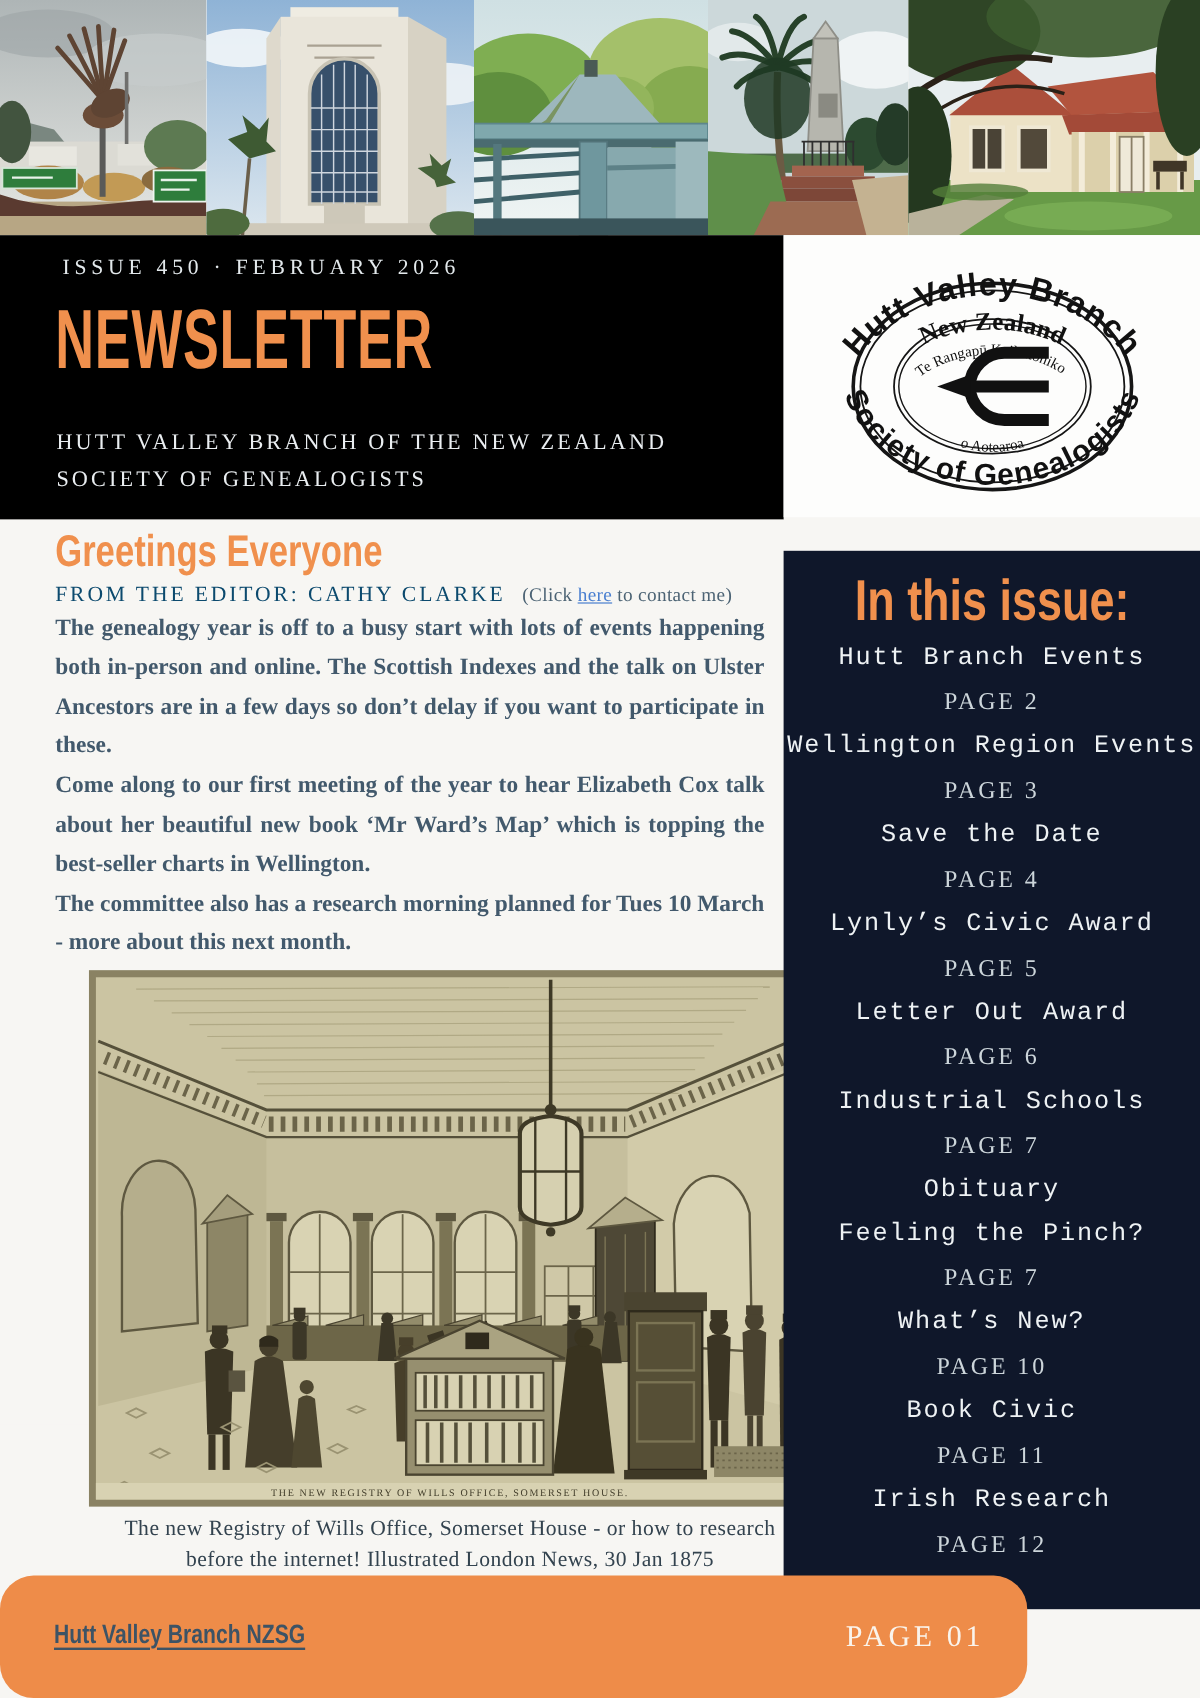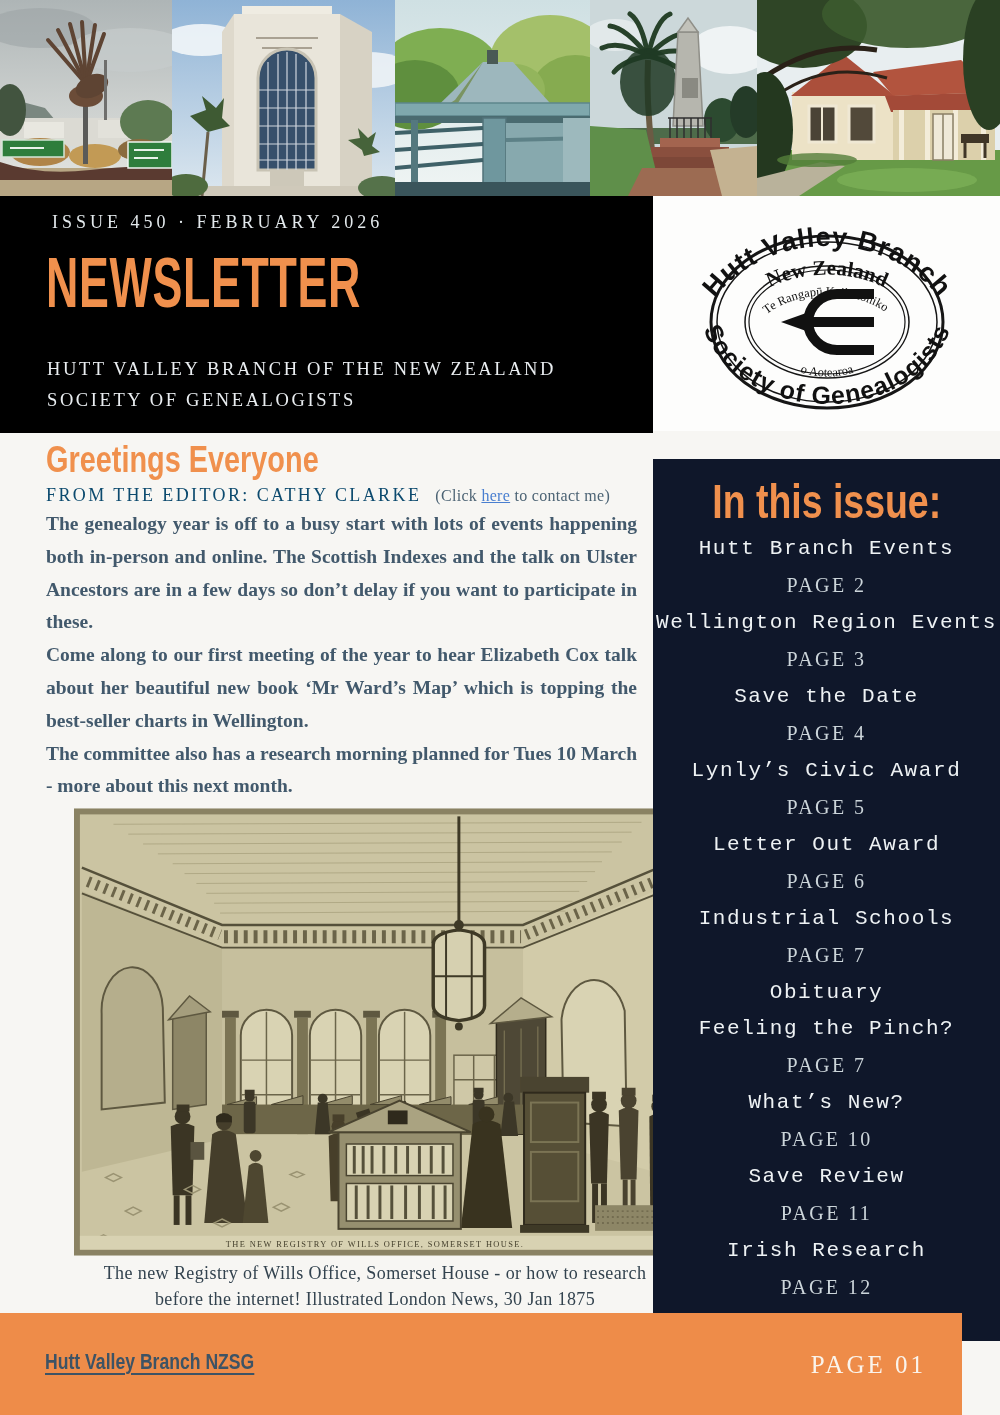--- a/index.html
+++ b/index.html
@@ -33,21 +33,21 @@
   .fig-caption{margin-top:3px;width:602px;text-align:center;font-size:18px;line-height:26px;color:#33434f;letter-spacing:.4px;}
   
   .sidebar{position:absolute;left:653px;top:431px;width:347px;height:882px;background:#0f172a;text-align:center;margin-top:28px;}
   .issue-h{margin:16px auto 8px;color:#f0904d;font-family:"Liberation Sans",sans-serif;font-weight:700;
            font-size:48px;line-height:54px;white-space:nowrap;display:inline-block;
            transform:scaleX(.78);transform-origin:center;}
   .toc{margin-top:0;}
   .toc-title{font-size:21px;line-height:24px;letter-spacing:1.6px;color:#eef2f4;margin-bottom:12px;font-family:Liberation Mono, monospace;}
   .toc-page{font-size:20px;line-height:24px;letter-spacing:2.4px;color:#ccd5da;margin-bottom:14px;}
   
-  .footer{position:absolute;left:0;top:1313px;width:962px;height:102px;background:#ee8c49;}
+  .footer{position:absolute;left:0;top:1313px;width:856px;height:102px;background:#ee8c49;border-radius:28px;}
   .footer-org{position:absolute;left:45px;top:36px;font-family:"Liberation Sans",sans-serif;font-weight:700;
               font-size:22px;color:#3d5365;white-space:nowrap;transform:scaleX(.8);transform-origin:left center;
               text-decoration:underline;text-underline-offset:4px;cursor:pointer;}
   .footer-page{position:absolute;right:36px;top:38px;font-size:25px;letter-spacing:3px;color:#faf4ec;}
   svg text{font-family:"Liberation Serif",serif;}
   svg .sans{font-family:"Liberation Sans",sans-serif;}
 </style>
 </head>
 <body>
 
@@ -543,21 +543,21 @@
       <div class="toc-page">PAGE 5</div>
       <div class="toc-title">Letter Out Award</div>
       <div class="toc-page">PAGE 6</div>
       <div class="toc-title">Industrial Schools</div>
       <div class="toc-page">PAGE 7</div>
       <div class="toc-title">Obituary</div>
       <div class="toc-title">Feeling the Pinch?</div>
       <div class="toc-page">PAGE 7</div>
       <div class="toc-title">What’s New?</div>
       <div class="toc-page">PAGE 10</div>
-      <div class="toc-title">Save Review</div>
+      <div class="toc-title">Book Civic</div>
       <div class="toc-page">PAGE 11</div>
       <div class="toc-title">Irish Research</div>
       <div class="toc-page">PAGE 12</div>
     </div>
   </div>
 
   <div class="footer">
     <div class="footer-org">Hutt Valley Branch NZSG</div>
     <div class="footer-page">PAGE 01</div>
   </div>

